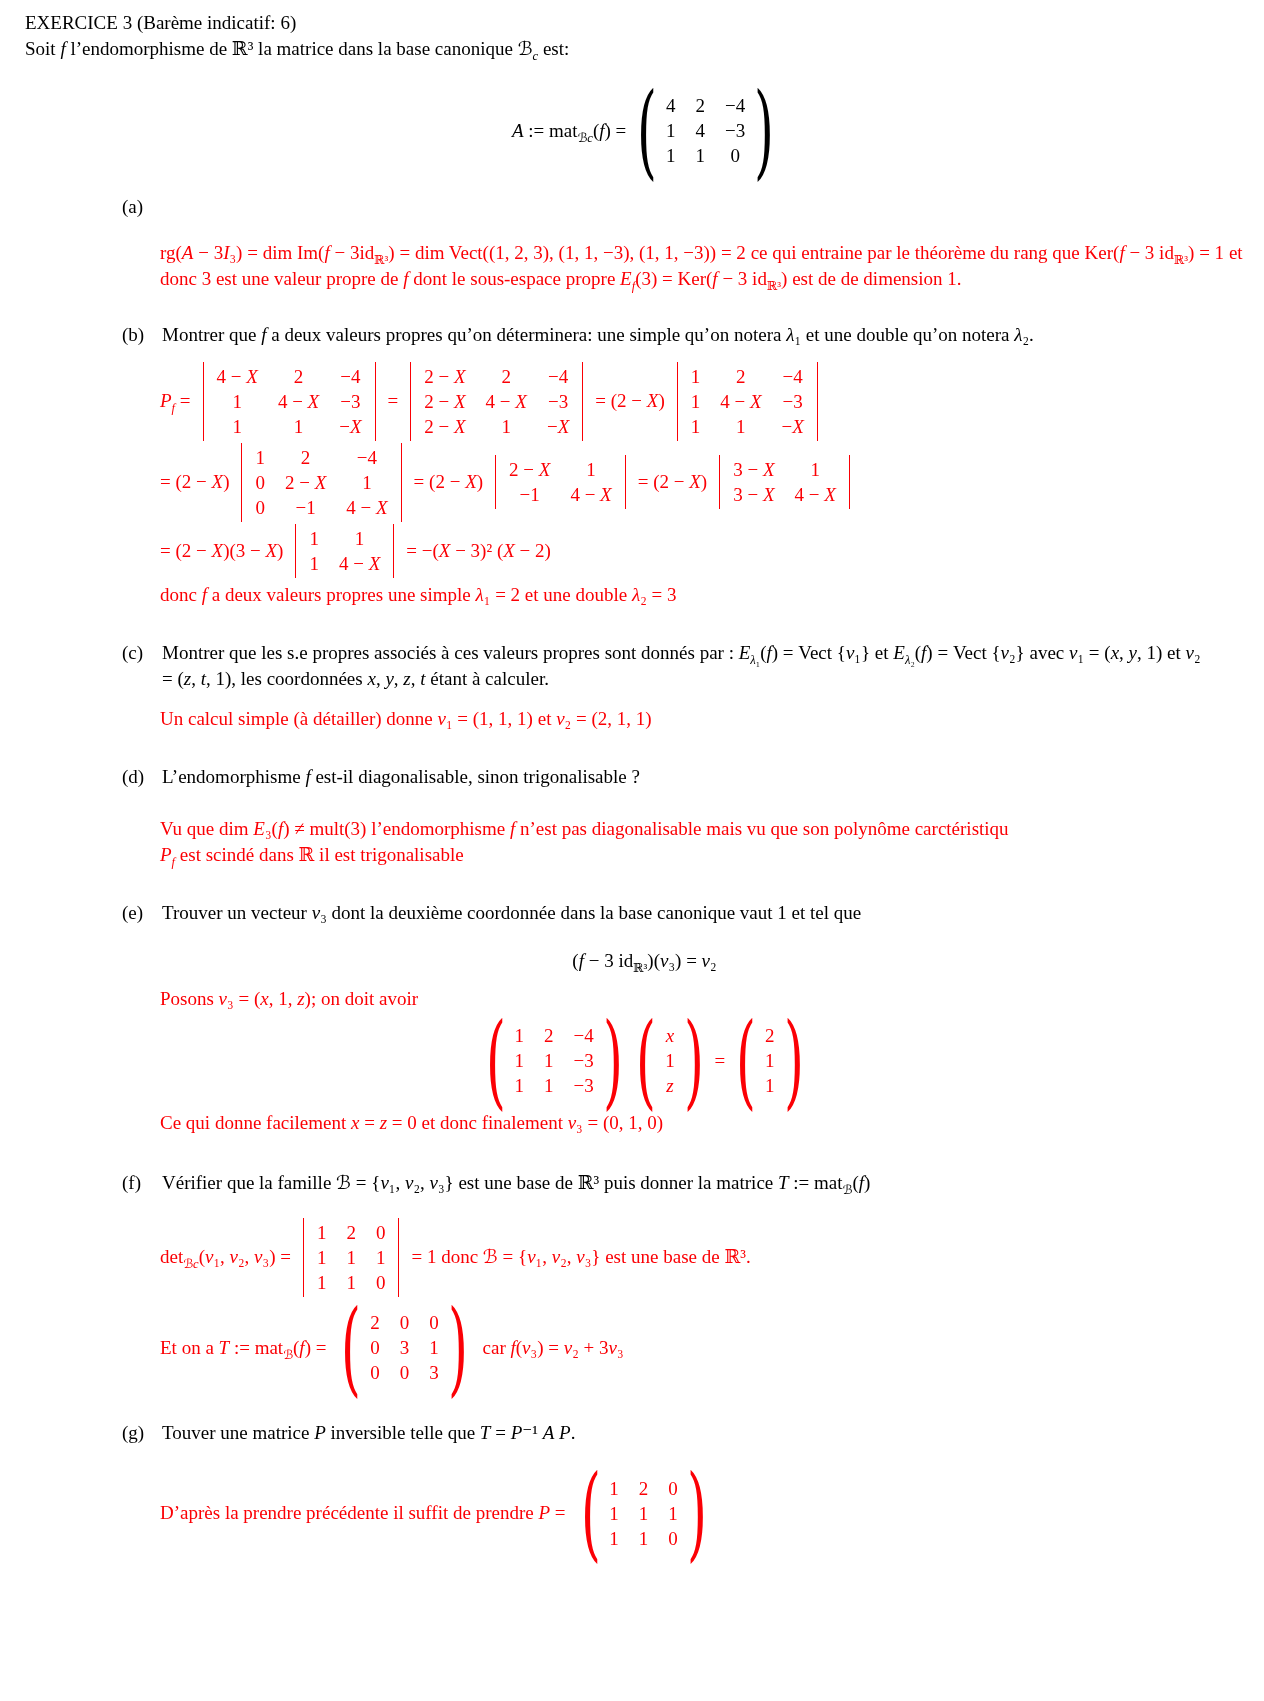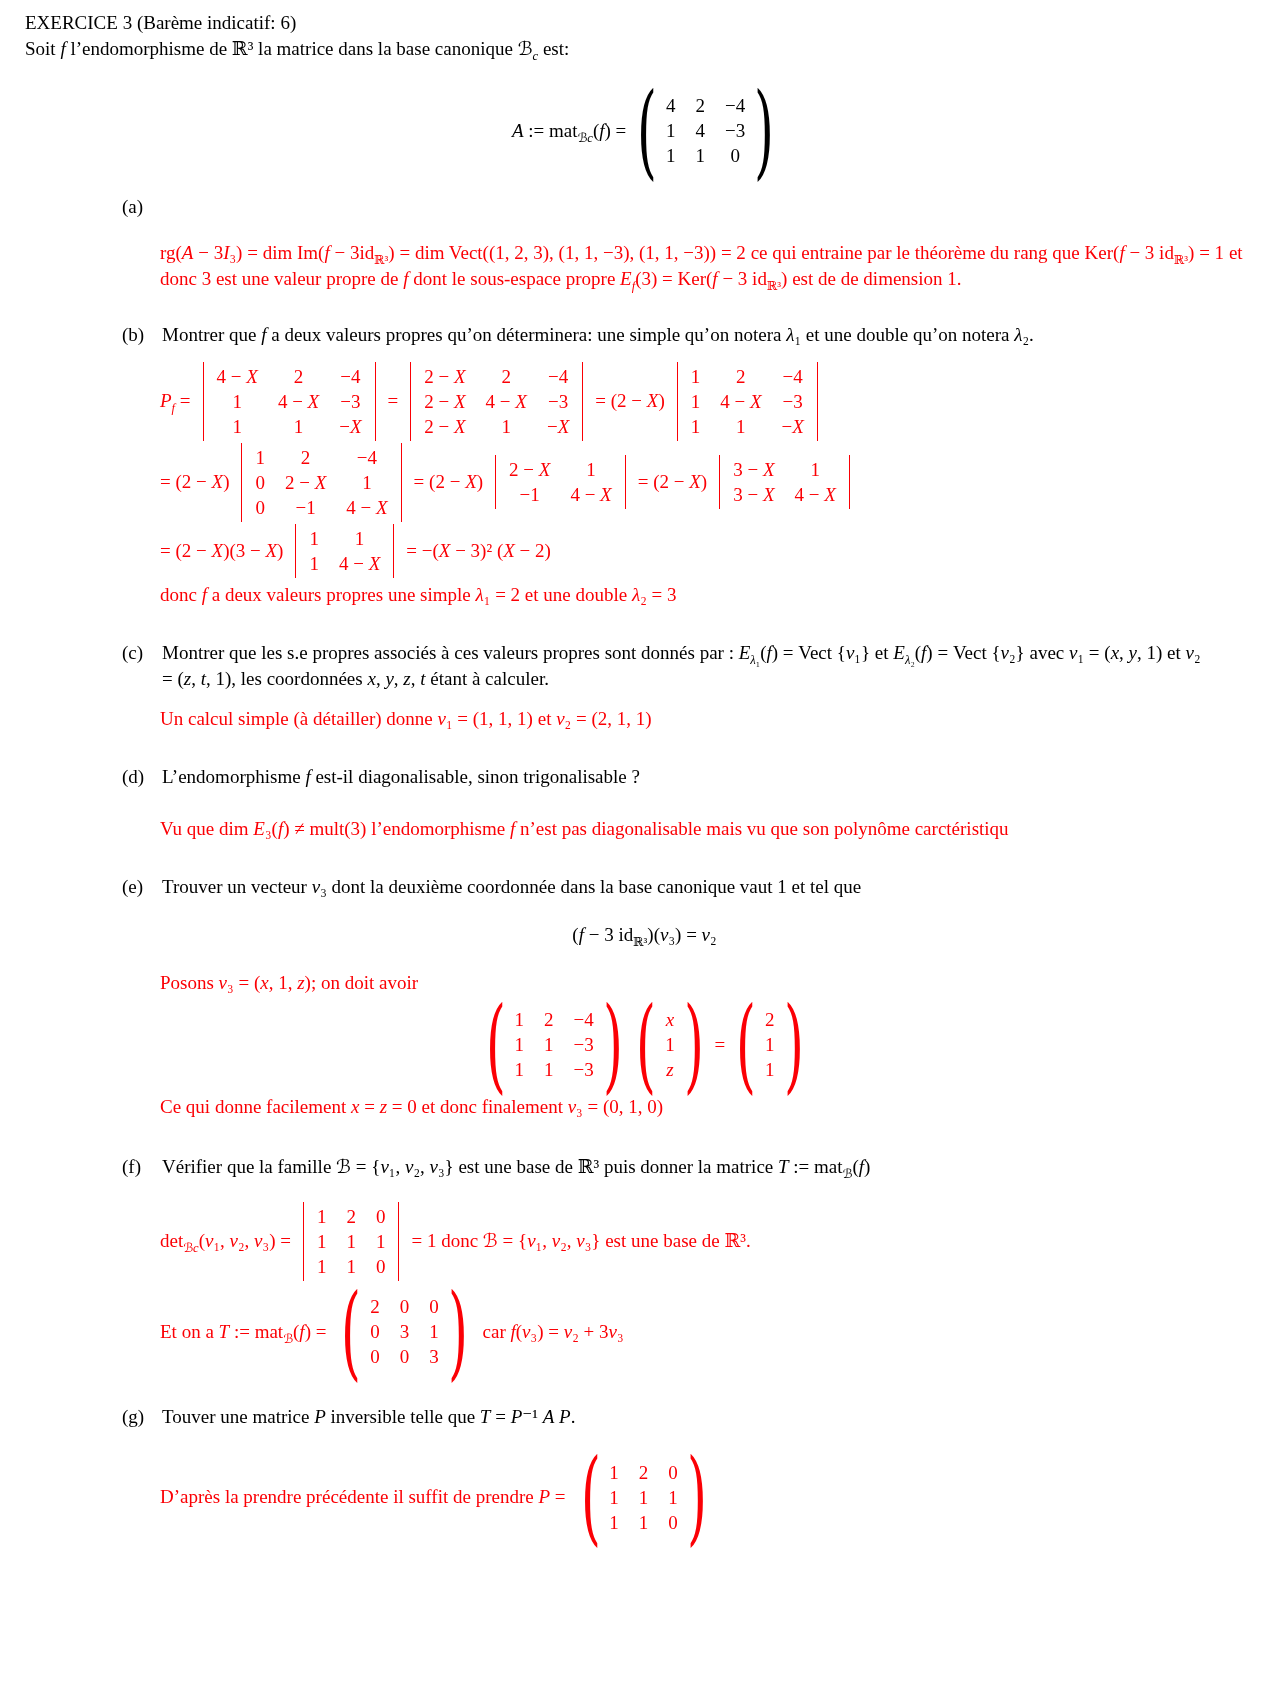--- a/index.html
+++ b/index.html
@@ -24,21 +24,21 @@
   .det .mgrid{border-left:1.6px solid currentColor;border-right:1.6px solid currentColor;padding:2px 13px}
   .fence{display:inline-block;font-weight:400;line-height:.92;transform:scaleX(.5);margin:0 -7px;font-family:"DejaVu Serif",serif}
   sub,sup{font-size:66%;line-height:0}
   i{font-style:italic}
   .mt-eqA{margin-top:22px}
   .mt-qa{margin-top:16px}.mt-sola{margin-top:20px}
   .mt-qb{margin-top:30px}.mt-eq1{margin-top:14px}.mt-eqn{margin-top:2px}
   .mt-conc{margin-top:4px}
   .mt-qc{margin-top:32px}.mt-solc{margin-top:14px}
   .mt-qd{margin-top:32px}.mt-sold{margin-top:26px}
-  .mt-qe{margin-top:32px}.mt-eqe{margin-top:22px}.mt-pos{margin-top:22px}.mt-mate{margin-top:2px}.mt-ceq{margin-top:2px}
+  .mt-qe{margin-top:32px}.mt-eqe{margin-top:22px}.mt-pos{margin-top:12px}.mt-mate{margin-top:2px}.mt-ceq{margin-top:2px}
   .mt-qf{margin-top:34px}.mt-detf{margin-top:22px}.mt-tli{margin-top:4px}
   .mt-qg{margin-top:26px}.mt-solg{margin-top:20px}
 </style>
 </head>
 <body>
 
 <div class="page">
 
   <div class="line"><span class="b">EXERCICE 3</span><span> (Barème indicatif: 6)</span></div>
 
@@ -168,20 +168,21 @@
     <span class="lbl">(c)</span>
     <div class="itxt"><span>Montrer que les s.e propres associés à ces valeurs propres sont donnés par : </span><span><i>E</i><sub><i>λ</i>₁</sub>(<i>f</i>) = Vect {<i>v</i>₁}</span><span> et </span><span><i>E</i><sub><i>λ</i>₂</sub>(<i>f</i>) =</span><span> </span><span>Vect {<i>v</i>₂}</span><span> avec </span><span><i>v</i>₁ = (<i>x</i>, <i>y</i>, 1)</span><span> et </span><span><i>v</i>₂ = (<i>z</i>, <i>t</i>, 1)</span><span>, les coordonnées </span><span><i>x</i>, <i>y</i>, <i>z</i>, <i>t</i></span><span> étant à calculer.</span></div>
   </div>
   <div class="sol red mt-solc"><span>Un calcul simple (à détailler) donne </span><span><i>v</i>₁ = (1, 1, 1)</span><span> et </span><span><i>v</i>₂ = (2, 1, 1)</span></div>
 
   <div class="item mt-qd">
     <span class="lbl">(d)</span>
     <div class="itxt"><span>L’endomorphisme </span><span><i>f</i></span><span> est-il diagonalisable, sinon trigonalisable ?</span></div>
   </div>
   <div class="sol red mt-sold nowrap"><span>Vu que </span><span>dim <i>E</i>₃(<i>f</i>) ≠ mult(3)</span><span> l’endomorphisme </span><span><i>f</i></span><span> n’est pas diagonalisable mais vu que son polynôme carctéristiqu</span></div>
+  <div class="sol red"><span><i>P</i><sub><i>f</i></sub></span><span> est scindé dans ℝ il est trigonalisable</span></div>
 
   <div class="item mt-qe">
     <span class="lbl">(e)</span>
     <div class="itxt"><span>Trouver un vecteur </span><span><i>v</i>₃</span><span> dont la deuxième coordonnée dans la base canonique vaut 1 et tel que</span></div>
   </div>
   <div class="eqc mt-eqe">
     <span class="seg"><span>(<i>f</i> − 3 id<sub>ℝ³</sub>)(<i>v</i>₃) = <i>v</i>₂</span></span>
   </div>
   <div class="sol red mt-pos"><span>Posons </span><span><i>v</i>₃ = (<i>x</i>, 1, <i>z</i>)</span><span>; on doit avoir</span></div>
   <div class="eqc red mt-mate">

